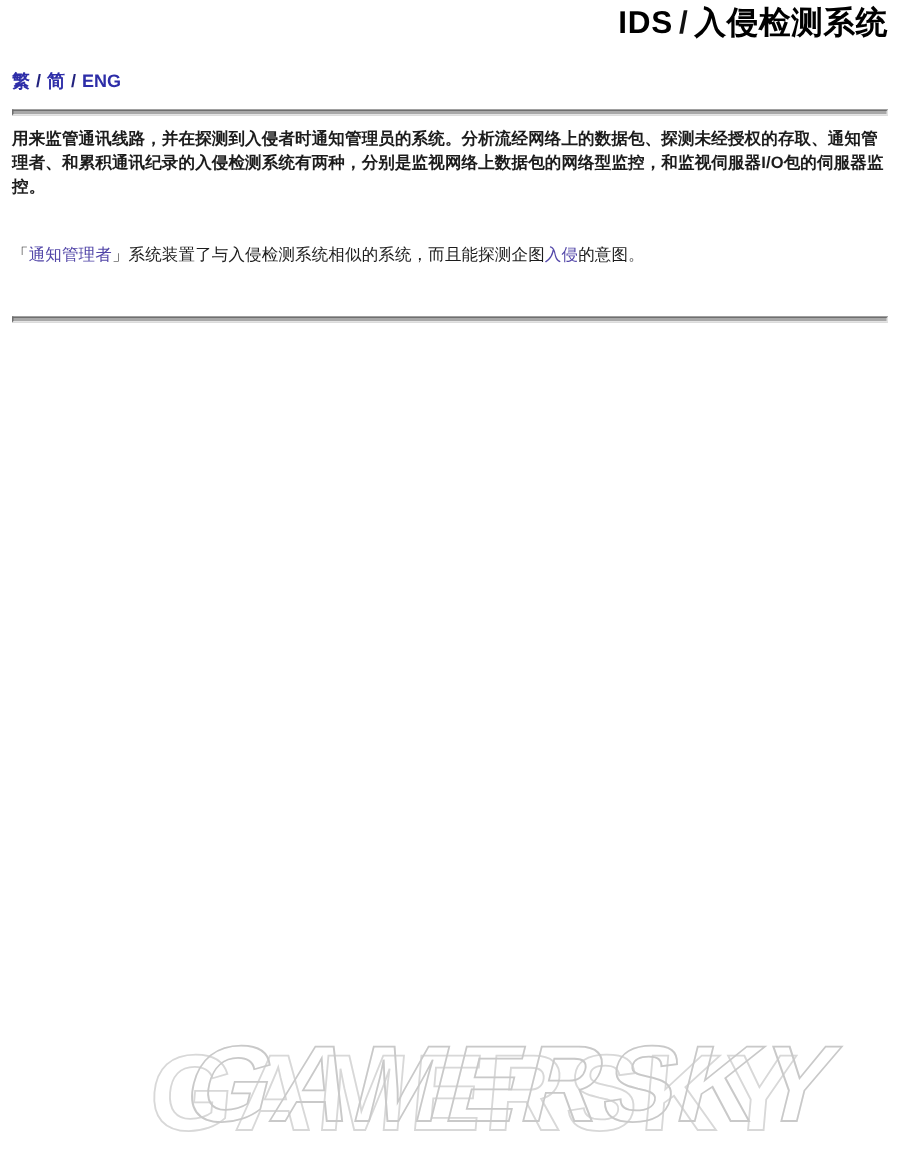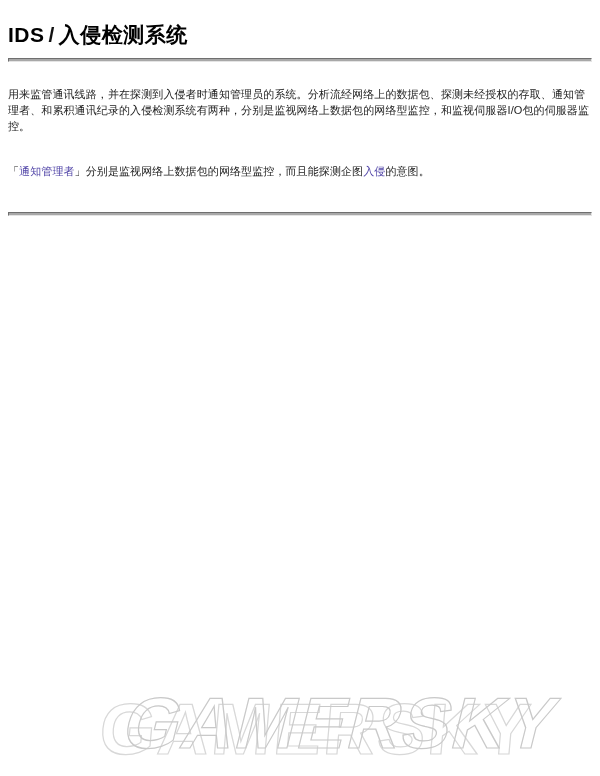--- a/index.html
+++ b/index.html
@@ -15,26 +15,27 @@
   .page {
     position: relative;
     width: 600px;
     height: 776px;
     box-sizing: border-box;
     padding: 0 8px;
     overflow: hidden;
     background: #ffffff;
   }
   .page-title {
-    padding-top: 24px;
+    padding-top: 5px;
     font-size: 21px;
     line-height: 22px;
     font-weight: bold;
     color: #000000;
     letter-spacing: 0.5px;
+    text-align: right;
   }
   .page-title .title-sep {
     font-weight: bold;
     color: #111111;
     margin: 0 4px;
   }
   .lang-bar {
     margin-top: 21px;
     font-size: 12px;
     line-height: 13px;
@@ -60,21 +61,22 @@
   .rule.bottom {
     margin-top: 33px;
   }
   .para {
     font-size: 11px;
     line-height: 16px;
     color: #1c1c1c;
     letter-spacing: 0.1px;
   }
   .para-1 {
-    margin-top: 24px;
+    margin-top: 8px;
+    font-weight: bold;
   }
   .para-2 {
     margin-top: 29px;
   }
   .para a {
     color: #5246a8;
     text-decoration: none;
     cursor: pointer;
   }
   .watermark {
@@ -113,27 +115,30 @@
 </style>
 </head>
 <body>
 
 <div class="page">
 
   <div class="page-title">
     <span>IDS</span><span class="title-sep">/</span><span>入侵检测系统</span>
   </div>
 
+  <div class="lang-bar">
+    <a>繁</a><span class="lang-sep">/</span><a>简</a><span class="lang-sep">/</span><a>ENG</a>
+  </div>
 
   <div class="rule top"></div>
 
   <div class="para para-1">用来监管通讯线路，并在探测到入侵者时通知管理员的系统。分析流经网络上的数据包、探测未经授权的存取、通知管理者、和累积通讯纪录的入侵检测系统有两种，分别是监视网络上数据包的网络型监控，和监视伺服器I/O包的伺服器监控。</div>
 
   <div class="para para-2">
-    <span>「</span><a>通知管理者</a><span>」分别是监视网络上数据包的网络型监控，而且能探测企图</span><a>入侵</a><span>的意图。</span>
+    <span>「</span><a>通知管理者</a><span>」系统装置了与入侵检测系统相似的系统，而且能探测企图</span><a>入侵</a><span>的意图。</span>
   </div>
 
   <div class="rule bottom"></div>
 
   <div class="watermark">
     <span class="wm-upright">GAMERSKY</span>
     <span class="wm-italic">GAMERSKY</span>
   </div>
 
 </div>

